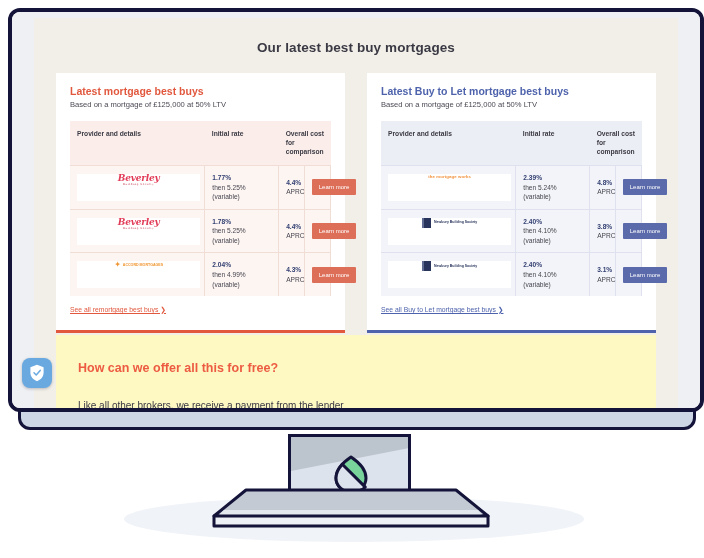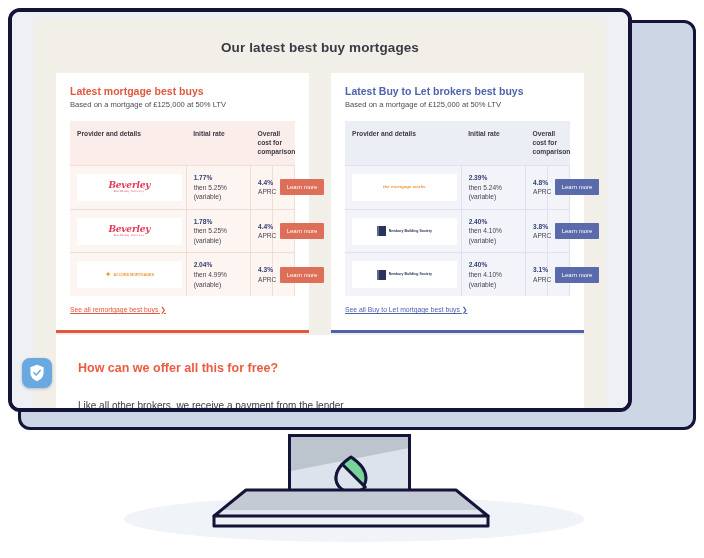--- a/index.html
+++ b/index.html
@@ -11,21 +11,21 @@
     position:relative;
   }
   .stage{position:absolute;inset:0;width:704px;height:558px;}
 
   
   .monitor-shadow{
     position:absolute;left:18px;top:20px;width:672px;height:404px;
     background:#ccd6e4;border:3px solid #141339;border-radius:12px;
   }
   .monitor{
-    position:absolute;left:8px;top:8px;width:624px;height:404px;
+    position:absolute;left:8px;top:8px;width:696px;height:404px;
     background:#ffffff;border:4px solid #141339;border-radius:12px;
     box-sizing:border-box;overflow:hidden;
   }
   .bezel-inner{position:absolute;inset:0;background:#eef0f3;}
 
   
   .screen{
     position:absolute;left:22px;top:6px;right:22px;bottom:0;
     background:#f2efe8;overflow:hidden;
   }
@@ -83,21 +83,21 @@
 
   .rate-strong{font-weight:bold;}
   .card.red .rate-strong{color:#334072;}
   .card.blue .rate-strong{color:#334072;}
   .rate-sub{color:#46454f;}
   .cost-strong{font-weight:bold;color:#334072;}
   .cost-sub{color:#46454f;}
 
   .logo-box{
     background:#ffffff;width:100%;height:27px;
-    display:flex;align-items:center;justify-content:center;
+    display:flex;align-items:flex-start;justify-content:center;
   }
   .logo-beverley{
     font-family:"DejaVu Serif", serif;font-style:italic;font-weight:bold;
     color:#e23b57;font-size:9px;line-height:1;letter-spacing:-.2px;
   }
   .logo-beverley small{display:block;font-style:normal;font-weight:normal;
     font-size:2.6px;letter-spacing:.6px;color:#c23048;margin-top:1px;text-align:center;}
   .logo-accord{display:flex;align-items:center;gap:2px;}
   .logo-accord .mark{color:#f0942f;font-size:8px;line-height:1;}
   .logo-accord .txt{font-size:3.6px;font-weight:bold;color:#f0942f;line-height:1.15;}
@@ -122,21 +122,21 @@
   .see-all{
     display:inline-block;font-size:6.8px;text-decoration:underline;
     padding:10px 0 12px 0;
   }
   .card.red .see-all{color:#e1583e;}
   .card.blue .see-all{color:#4e63ac;}
 
   
   .lower{
     position:absolute;left:22px;right:22px;top:317px;bottom:0;
-    background:#ffffff;padding:26px 22px 0 22px;box-sizing:border-box;
+    background:#fef9c3;padding:26px 22px 0 22px;box-sizing:border-box;
   }
   .lower h2{margin:0 0 22px 0;font-size:12.5px;color:#ec5b42;font-weight:bold;}
   .lower-cols{display:flex;gap:24px;}
   .lower-cols p{margin:0;font-size:10px;color:#3b3a44;line-height:1.75;flex:1;}
 
   
   .trust-badge{
     position:absolute;left:22px;top:358px;width:30px;height:30px;
     background:#6aa9e0;border-radius:8px;
     display:flex;align-items:center;justify-content:center;
@@ -253,21 +253,21 @@
                 </td>
               </tr>
             </tbody>
           </table>
 
           <a class="see-all" href="#">See all remortgage best buys ❯</a>
           <div class="accent"></div>
         </div>
 
         <div class="card blue">
-          <div class="card-title">Latest Buy to Let brokers best buys</div>
+          <div class="card-title">Latest Buy to Let mortgage best buys</div>
           <div class="card-sub">Based on a mortgage of £125,000 at 50% LTV</div>
 
           <table>
             <thead>
               <tr>
                 <th class="col-logo">Provider and details</th>
                 <th class="col-rate">Initial rate</th>
                 <th class="col-cost" colspan="2">Overall cost for comparison</th>
               </tr>
             </thead>

